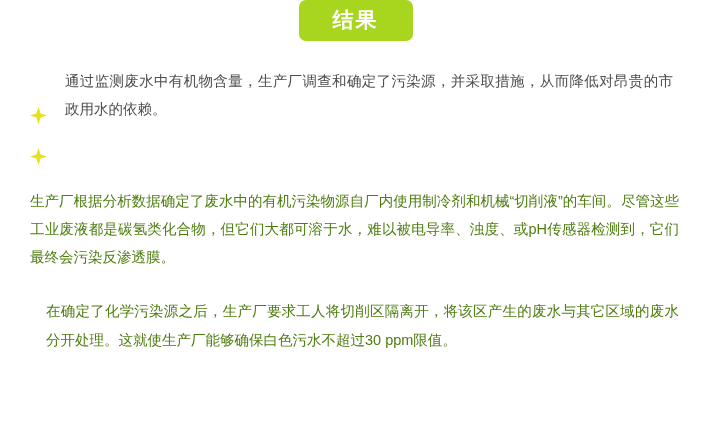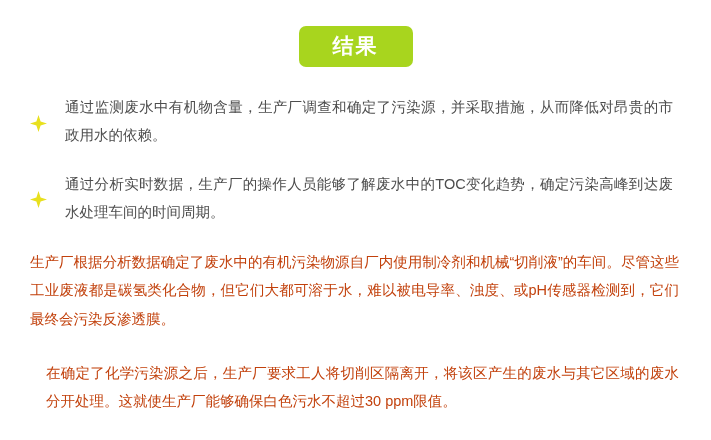--- a/index.html
+++ b/index.html
@@ -18,21 +18,21 @@
     position: relative;
     width: 711px;
     height: 440px;
     box-sizing: border-box;
   }
 
   
   .title-wrap {
     display: flex;
     justify-content: center;
-    padding-top: 26px;
+    padding-top: 0;
   }
   .title-badge {
     background: #a8d51e;
     color: #ffffff;
     font-size: 21px;
     font-weight: bold;
     letter-spacing: 2px;
     padding: 9px 34px 11px 34px;
     border-radius: 7px;
     line-height: 1;
@@ -40,21 +40,21 @@
   }
 
   
   .bullet-list {
     margin: 26px 0 0 0;
     padding: 0;
     list-style: none;
   }
   .bullet-item {
     display: flex;
-    align-items: center;
+    align-items: flex-end;
     margin-bottom: 20px;
     padding: 0 38px 0 30px;
   }
   .diamond {
     flex: 0 0 auto;
     width: 17px;
     height: 17px;
     margin-top: 4px;
     margin-right: 18px;
   }
@@ -66,21 +66,21 @@
   }
 
   
   .paragraphs {
     margin-top: 22px;
     padding: 0 32px 0 30px;
   }
   .paragraph {
     font-size: 14.5px;
     line-height: 1.95;
-    color: #c2410c;
+    color: #4d7c0f;
     margin: 0 0 26px 0;
     text-align: justify;
   }
   .paragraph:last-child {
     margin-bottom: 0;
     margin-left: 16px;
   }
 </style>
 </head>
 <body>
@@ -99,21 +99,20 @@
         </svg>
       </span>
       <span class="bullet-text">通过监测废水中有机物含量，生产厂调查和确定了污染源，并采取措施，从而降低对昂贵的市政用水的依赖。</span>
     </li>
     <li class="bullet-item">
       <span class="diamond">
         <svg width="17" height="17" viewBox="0 0 17 17" xmlns="http://www.w3.org/2000/svg">
           <path d="M8.5 0 L10.6 6.4 L17 8.5 L10.6 10.6 L8.5 17 L6.4 10.6 L0 8.5 L6.4 6.4 Z" fill="#e8e01e"></path>
         </svg>
       </span>
-      <span class="bullet-text">通过分析实时数据，生产厂的操作人员能够了解废水中的TOC变化趋势，确定污染高峰到达废水处理车间的时间周期。</span>
     </li>
   </ul>
 
   <div class="paragraphs">
     <p class="paragraph">生产厂根据分析数据确定了废水中的有机污染物源自厂内使用制冷剂和机械“切削液”的车间。尽管这些工业废液都是碳氢类化合物，但它们大都可溶于水，难以被电导率、浊度、或pH传感器检测到，它们最终会污染反渗透膜。</p>
     <p class="paragraph">在确定了化学污染源之后，生产厂要求工人将切削区隔离开，将该区产生的废水与其它区域的废水分开处理。这就使生产厂能够确保白色污水不超过30 ppm限值。</p>
   </div>
 
 </div>
 

